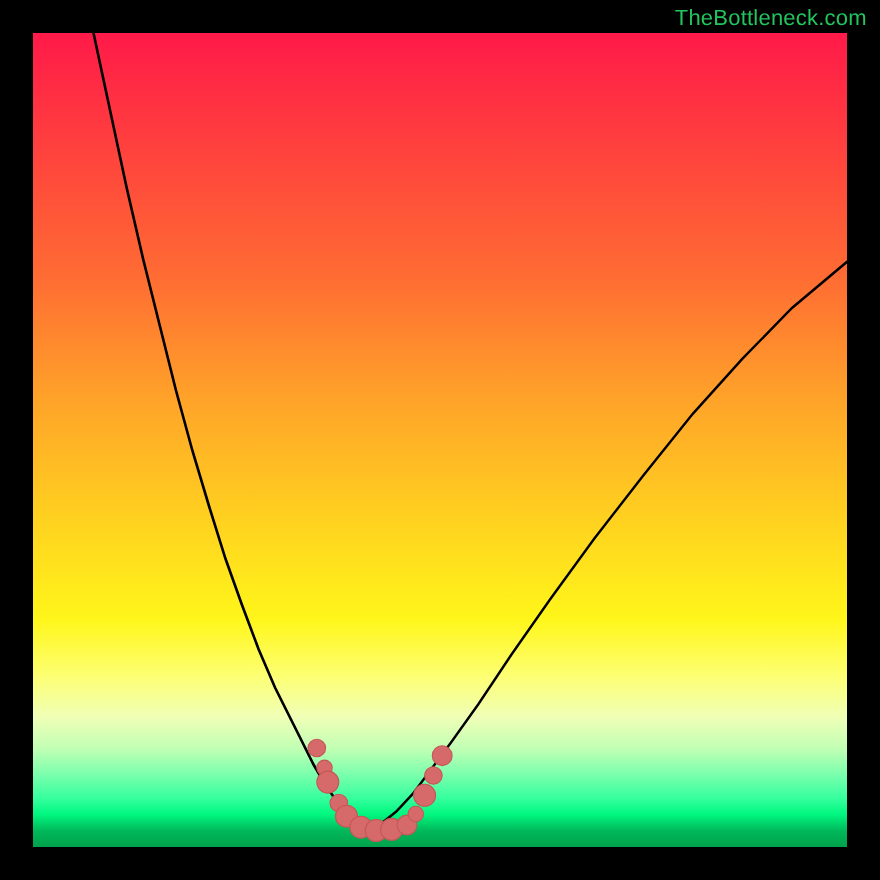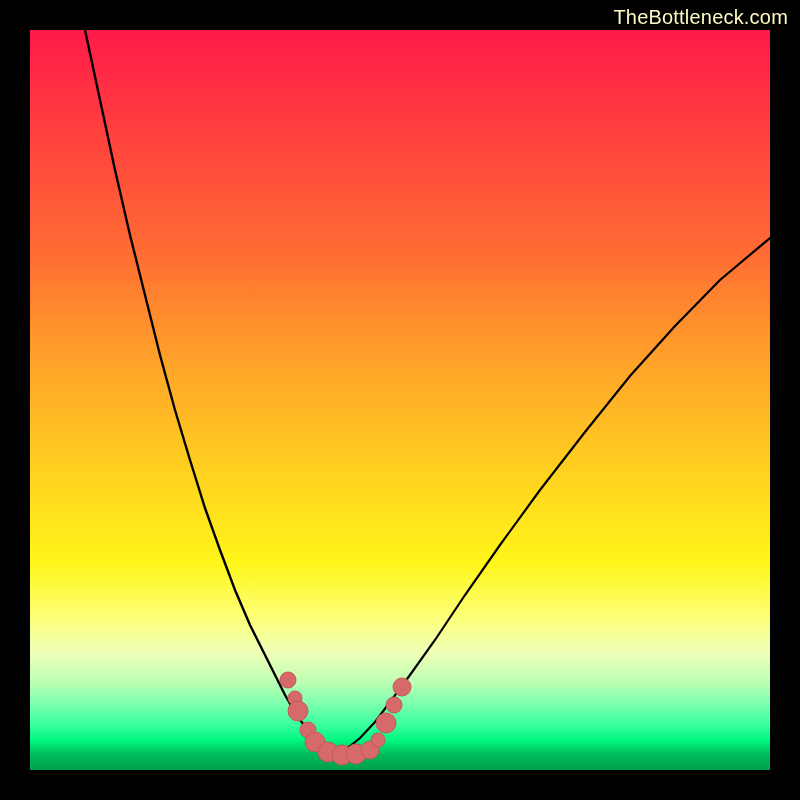--- a/index.html
+++ b/index.html
@@ -39,21 +39,21 @@
       #36ff9e 94%,
       #00f77f 96%,
       #00b85a 98%,
       #00a24b 100%
     );
   }
   .watermark {
     position: absolute;
     top: 6px;
     right: 12px;
-    color: #fef9c3;
+    color: #22c55e;
     font-size: 20px;
     font-weight: 500;
     letter-spacing: 0.2px;
     user-select: none;
   }
   svg.curves {
     position: absolute;
     left: 0;
     top: 0;
   }

